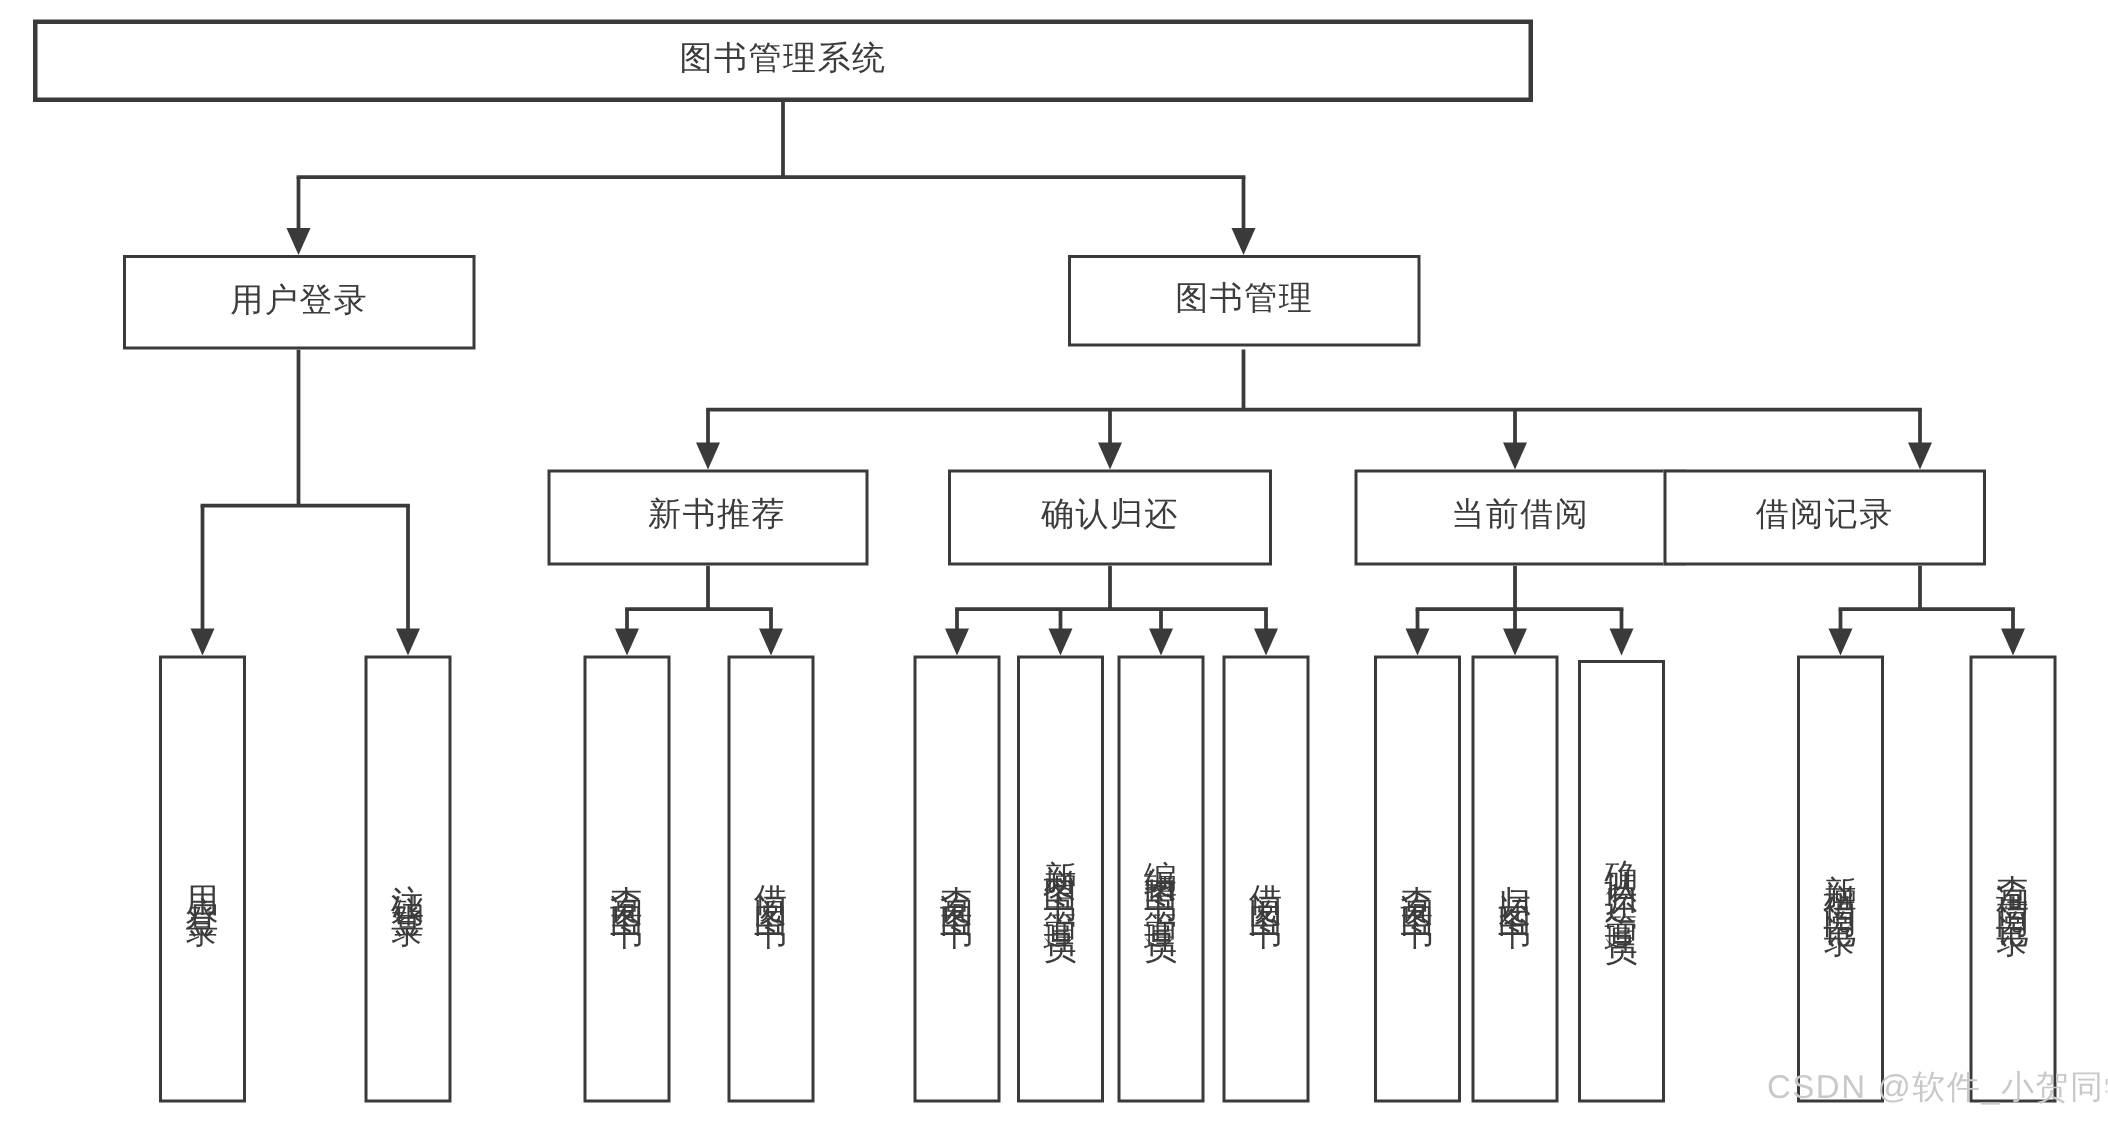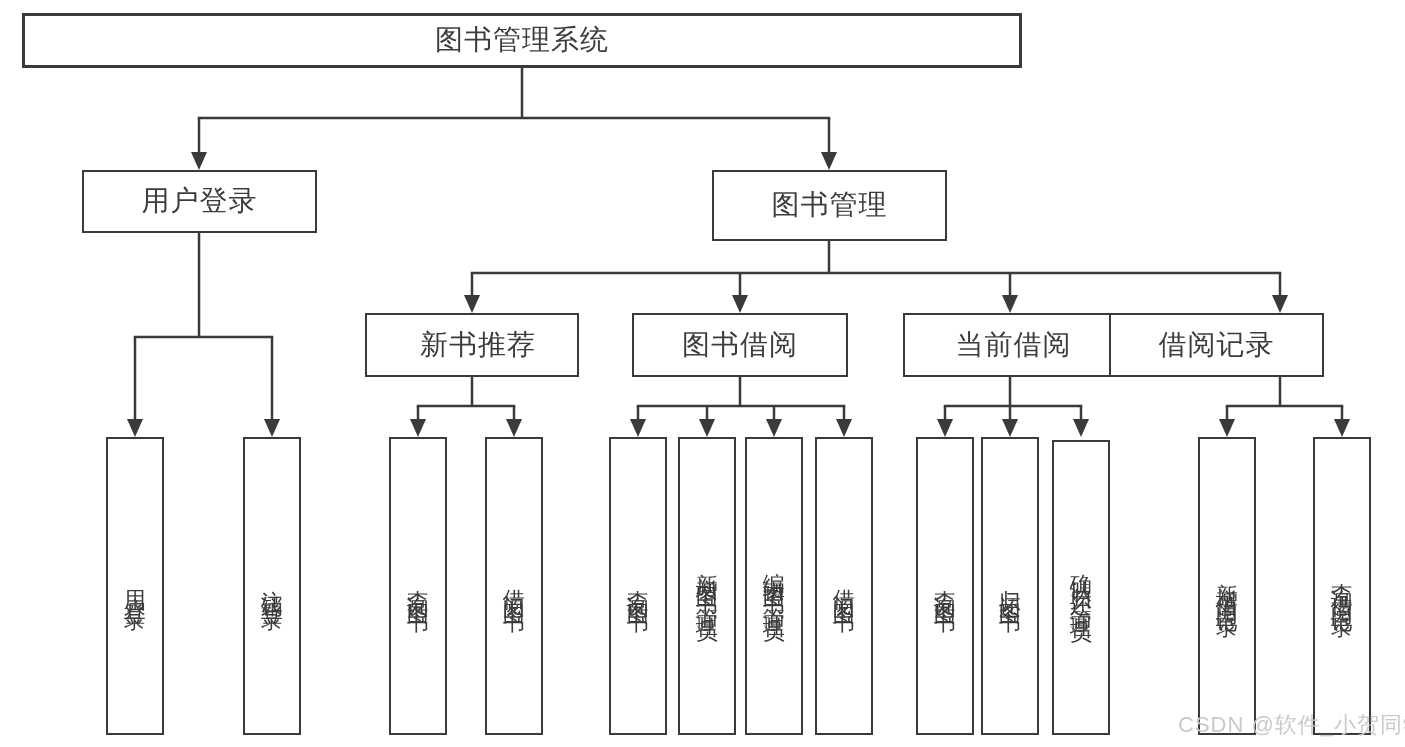--- a/index.html
+++ b/index.html
@@ -9,21 +9,21 @@
   }
   .stage{position:absolute;left:0;top:0;width:1405px;height:747px;}
   svg.connectors{position:absolute;left:0;top:0;z-index:1;}
   .box{
     position:absolute;z-index:2;background:#ffffff;
     border:2px solid #3a3a3a;color:#3c3c3c;box-sizing:border-box;
     display:flex;align-items:center;justify-content:center;
     text-align:center;line-height:1.15;
   }
   .root-box{border-width:3px;}
-  .hbox{font-size:28px;letter-spacing:1px;}
+  .hbox{font-size:22px;letter-spacing:1px;font-family:Liberation Mono, monospace;}
   .vbox{
     writing-mode:vertical-rl;text-orientation:mixed;
     font-size:22px;letter-spacing:7px;
   }
   .watermark{
     position:absolute;z-index:3;color:#c9c9c9;
     font-size:22px;white-space:nowrap;letter-spacing:1px;
   }
 </style>
 </head>
@@ -87,24 +87,24 @@
         <path d="M1010 437 l-8 -18 h16 z"></path>
       <path d="M1081 437 l-8 -18 h16 z"></path>
         <path d="M1227 437 l-8 -18 h16 z"></path>
       <path d="M1342 437 l-8 -18 h16 z"></path>
     </g>
   </svg>
 
   <div class="box hbox root-box" style="left:22px;top:13px;width:1000px;height:55px;">图书管理系统</div>
 
   <div class="box hbox" style="left:82px;top:170px;width:235px;height:63px;">用户登录</div>
-  <div class="box hbox" style="left:712px;top:170px;width:235px;height:71px;">图书管理</div>
+  <div class="box hbox" style="left:712px;top:170px;width:235px;height:61px;">图书管理</div>
 
   <div class="box hbox" style="left:365px;top:313px;width:214px;height:64px;padding-left:12px;">新书推荐</div>
-  <div class="box hbox" style="left:632px;top:313px;width:216px;height:64px;">图书借阅</div>
+  <div class="box hbox" style="left:632px;top:313px;width:216px;height:64px;">确认归还</div>
   <div class="box hbox" style="left:903px;top:313px;width:221px;height:64px;">当前借阅</div>
   <div class="box hbox" style="left:1109px;top:313px;width:215px;height:64px;">借阅记录</div>
 
   <div class="box vbox" style="left:106px;top:437px;width:58px;height:298px;">用户登录</div>
   <div class="box vbox" style="left:243px;top:437px;width:58px;height:298px;">注销登录</div>
 
   <div class="box vbox" style="left:389px;top:437px;width:58px;height:298px;">查询图书</div>
   <div class="box vbox" style="left:485px;top:437px;width:58px;height:298px;">借阅图书</div>
 
   <div class="box vbox" style="left:609px;top:437px;width:58px;height:298px;">查询图书</div>

